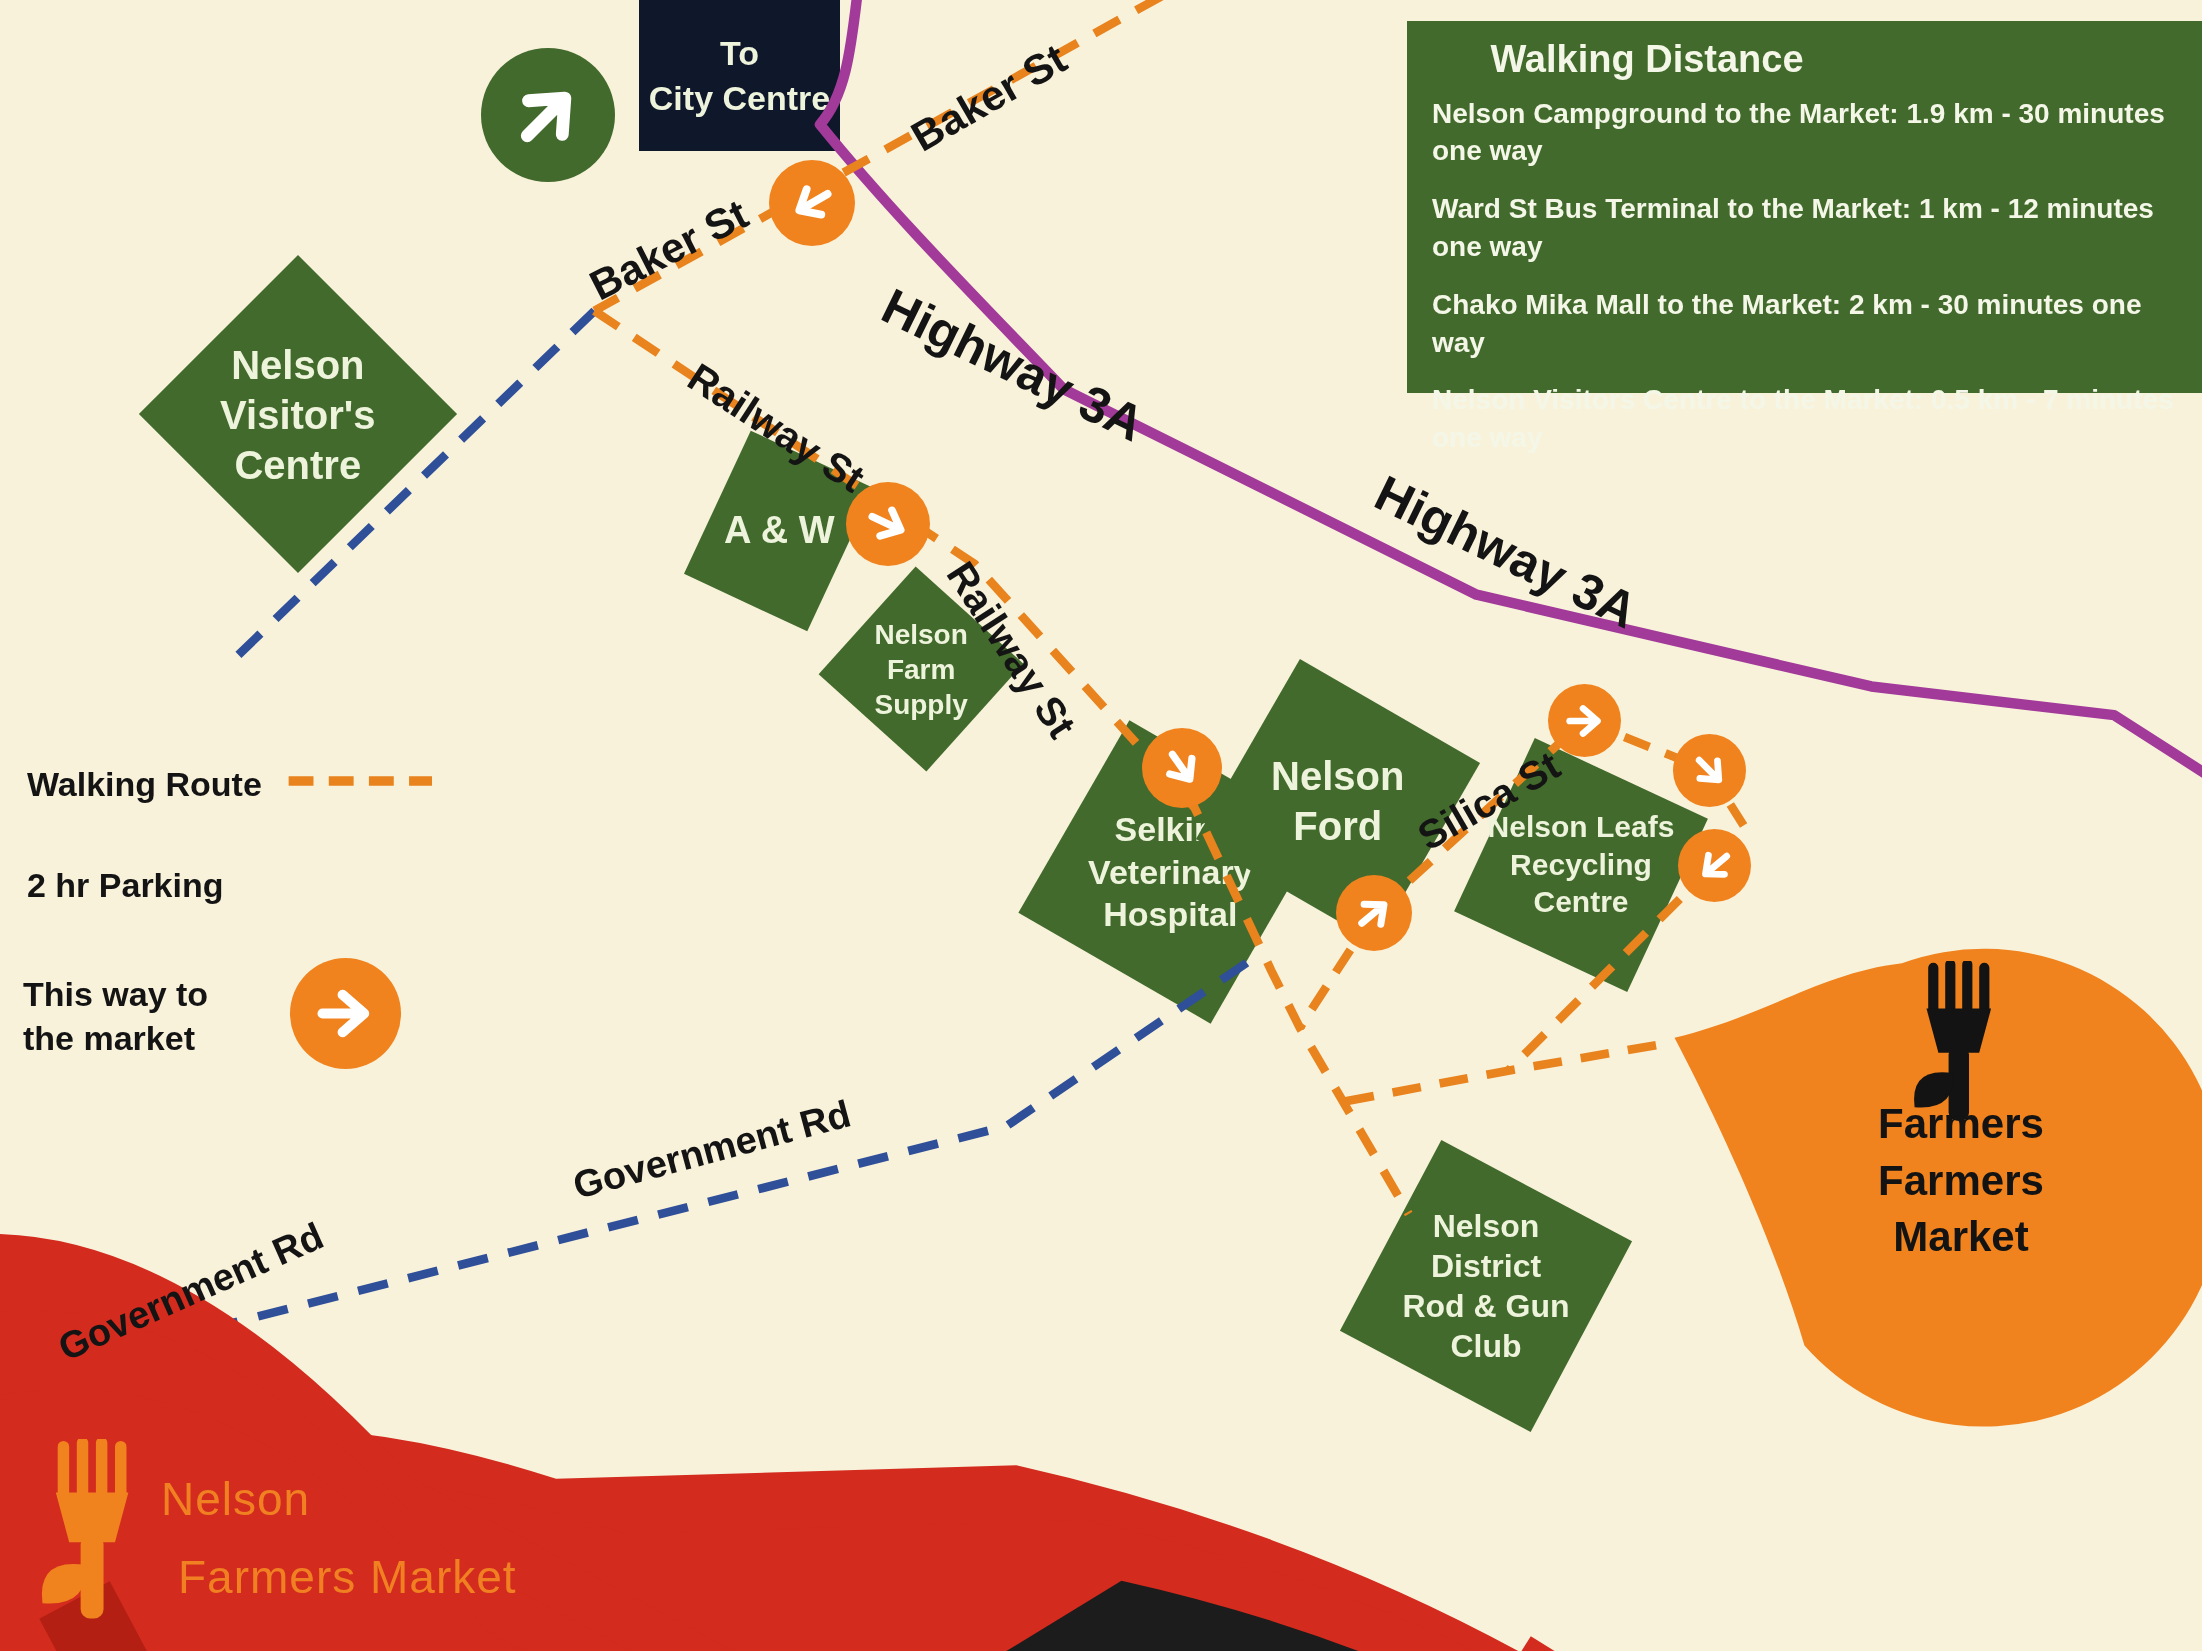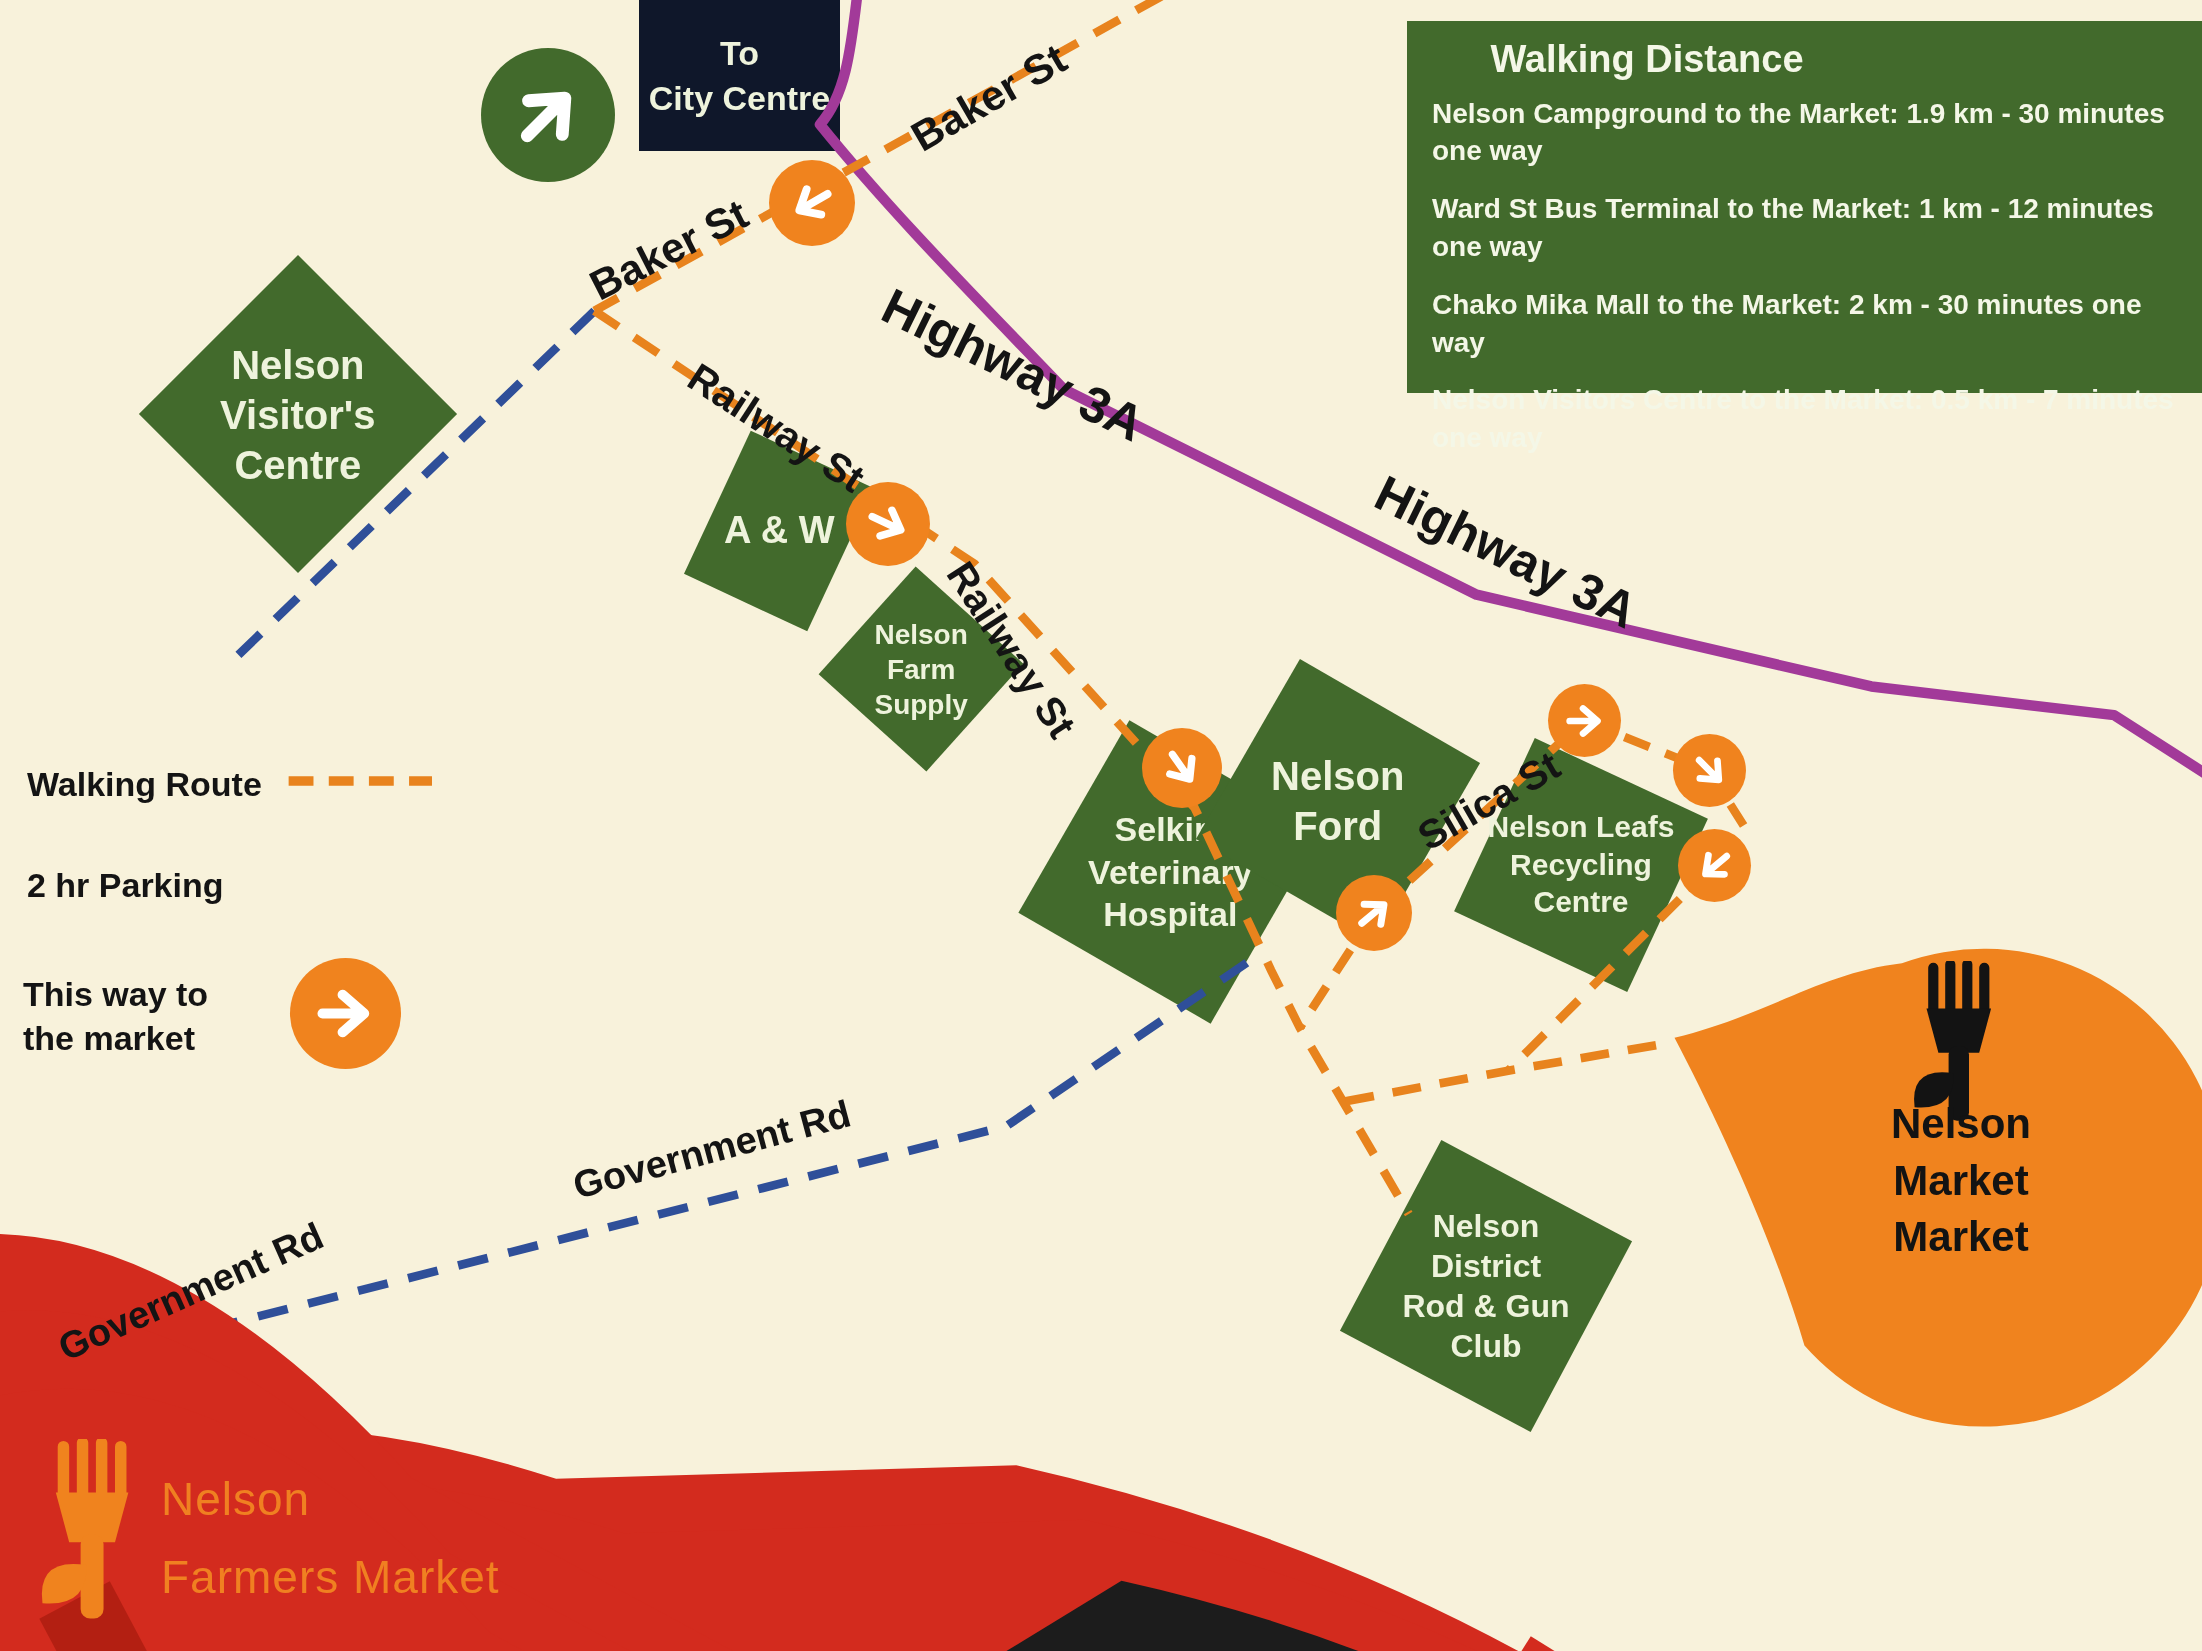--- a/index.html
+++ b/index.html
@@ -105,21 +105,21 @@
   </div>
 
   <svg class="blob" style="left:1663px;top:927px;" width="539" height="516" viewBox="1740 970 564 540">
     <path d="M1752,1086 C1850,1062 1905,1018 1990,1008
              A 250,250 0 1 1 1888,1408
              C1855,1295 1792,1162 1752,1086 Z" fill="#F0831E"></path>
   </svg>
   <svg class="icon" style="left:1907px;top:961px;color:#131313;" width="107" height="170" viewBox="0 0 60 100">
     <use href="#forkleaf"></use>
   </svg>
-  <div class="market-label" style="left:1961px;top:1181px;">Nelson Market
+  <div class="market-label" style="left:1961px;top:1181px;">Farmers Farmers
 Market</div>
 
   <svg class="layer" width="2202" height="1652" viewBox="0 0 2304 1728">
 
     <path d="M897,-6 C890,55 884,100 858,130 C935,225 1025,315 1113,407 L1545,622 L1958,718 L2212,748 L2312,812" fill="none" stroke="#A23A99" stroke-width="11" stroke-linejoin="round"></path>
 
     <path d="M1215,-4 L622,325" fill="none" stroke="#E8831D" stroke-width="9" stroke-dasharray="30 20"></path>
 
     <path d="M622,325 L237,697" fill="none" stroke="#2F4F99" stroke-width="9" stroke-dasharray="32 22"></path>
 
@@ -218,16 +218,16 @@
 
   <div class="legend-text" style="left:27px;top:762px;">Walking Route</div>
   <div class="legend-text" style="left:27px;top:863px;">2 hr Parking</div>
   <div class="legend-text" style="left:23px;top:972px;">This way to
 the market</div>
 
   <svg class="icon" style="left:33px;top:1439px;color:#F0831E;z-index:6;" width="122" height="191" viewBox="0 0 60 100">
     <use href="#forkleaf"></use>
   </svg>
   <div class="logo-line" style="left:161px;top:1472px;">Nelson</div>
-  <div class="logo-line" style="left:161px;top:1550px;">Farmers Market</div>
+  <div class="logo-line" style="left:178px;top:1550px;">Farmers Market</div>
 
 </div>
 
 
 </body></html>

